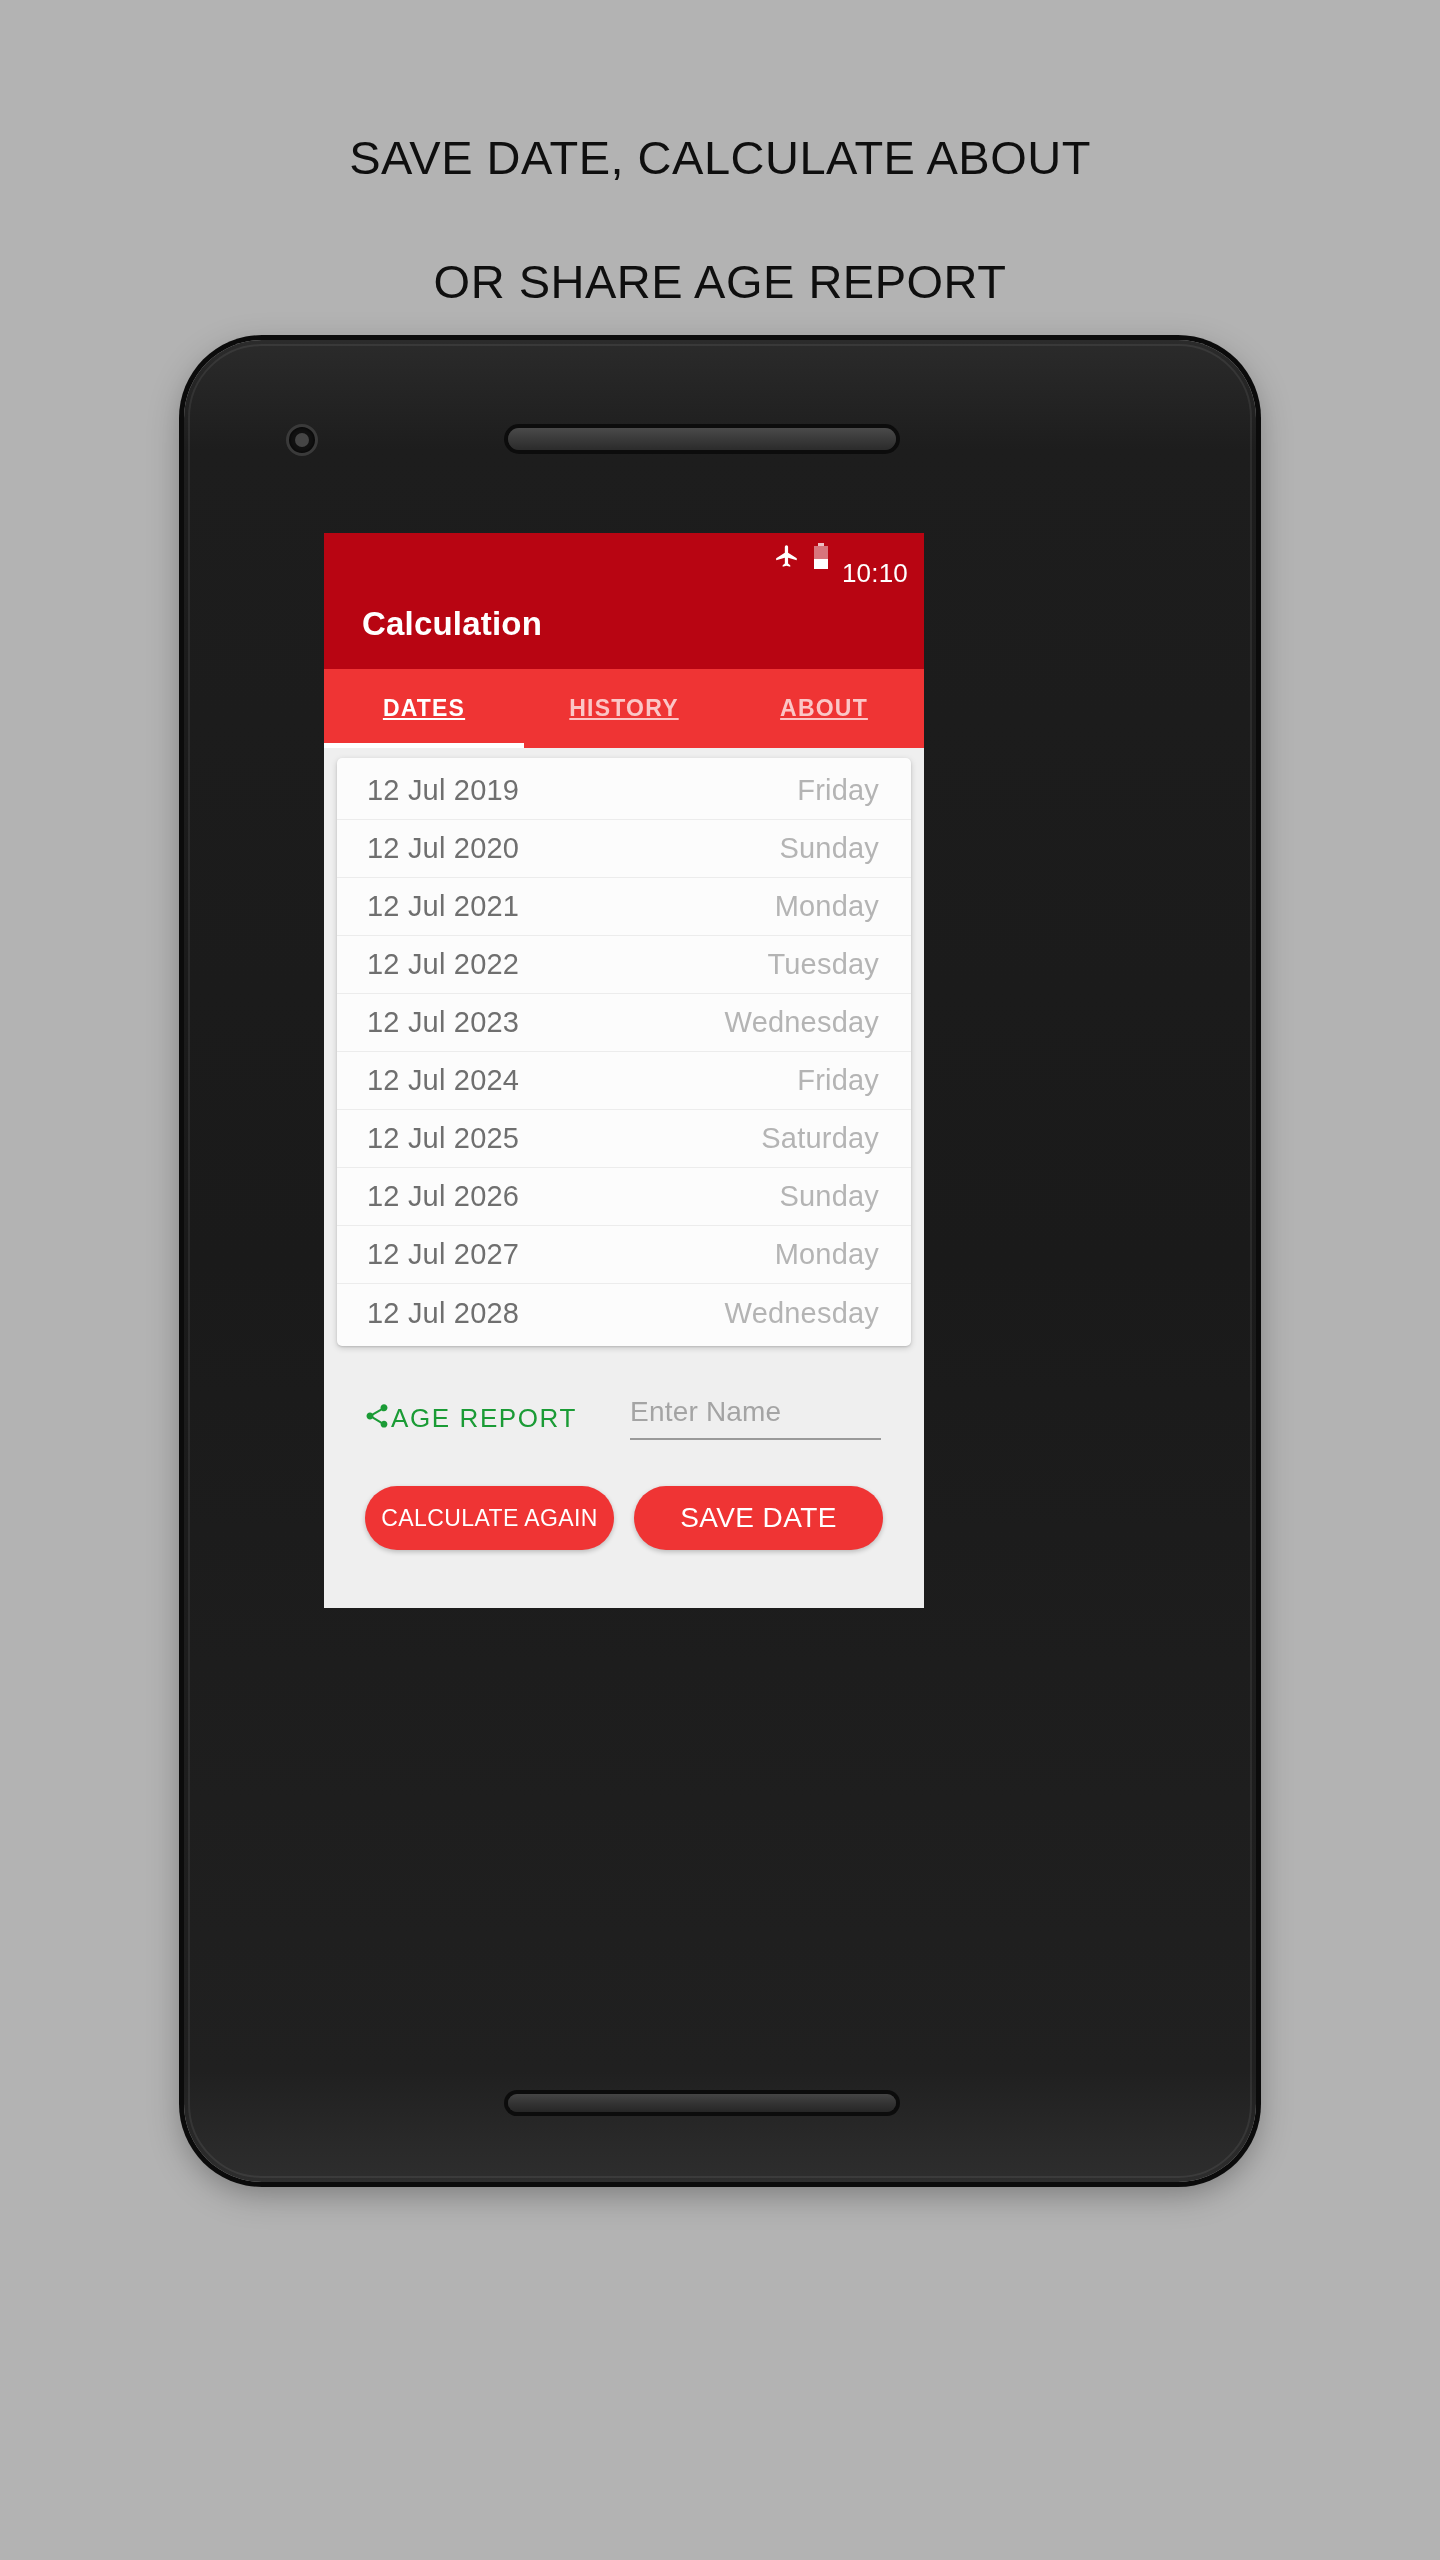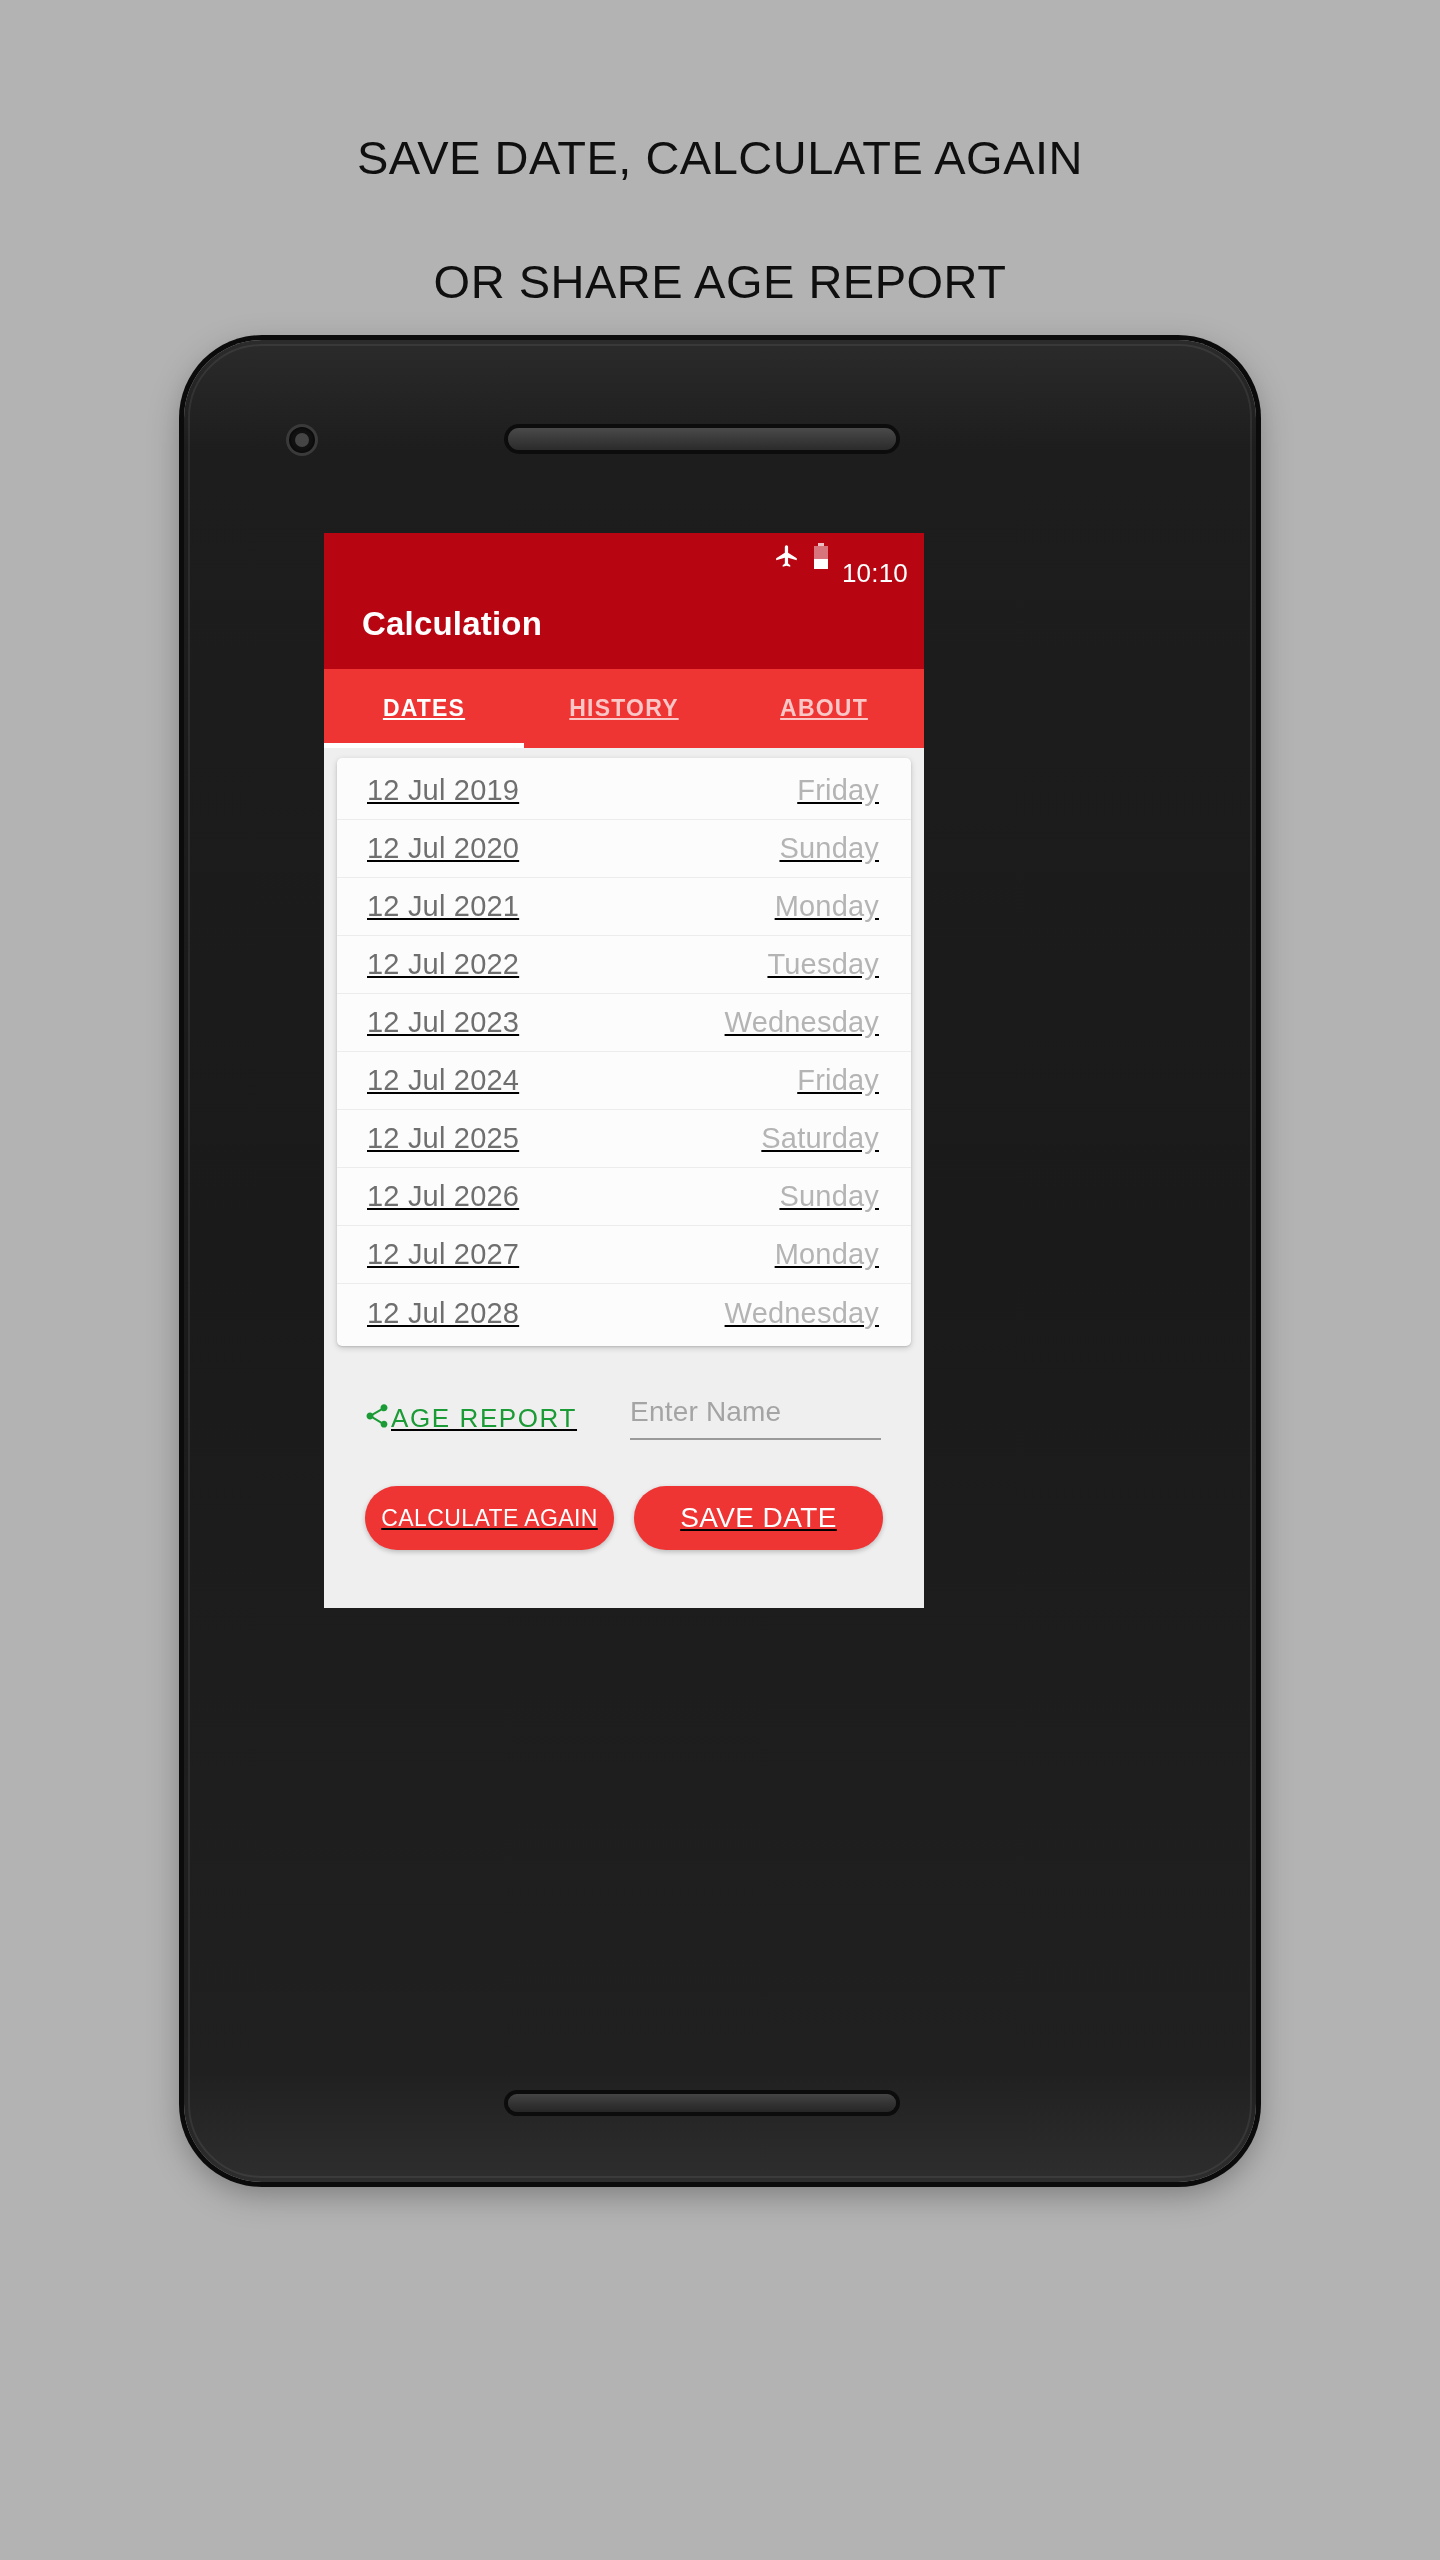--- a/index.html
+++ b/index.html
@@ -171,21 +171,20 @@
     height: 5px;
     background: #ffffff;
   }
 
   
   .content {
     height: 860px;
     background: #efefef;
     position: relative;
     padding: 10px 13px 0 13px;
-    text-decoration: underline;
   }
 
   .card {
     background: #fcfcfc;
     border-radius: 5px;
     box-shadow: 0 2px 6px rgba(0,0,0,0.17), 0 1px 2px rgba(0,0,0,0.12);
     overflow: hidden;
     padding: 4px 0;
   }
 
@@ -277,21 +276,21 @@
   }
   .btn-calc { font-size: 23px; }
   .btn-save { font-size: 28px; }
 </style>
 </head>
 <body>
 
 <div class="page">
 
   <div class="headline">
-    <span class="headline-line">SAVE DATE, CALCULATE AGAIN</span>
+    <span class="headline-line">SAVE DATE, CALCULATE ABOUT</span>
     <span class="headline-line">OR SHARE AGE REPORT</span>
   </div>
 
   <div class="phone">
     <div class="phone-inner-glow"></div>
     <div class="camera"></div>
     <div class="earpiece"></div>
     <div class="home-bar"></div>
 
     <div class="screen">

